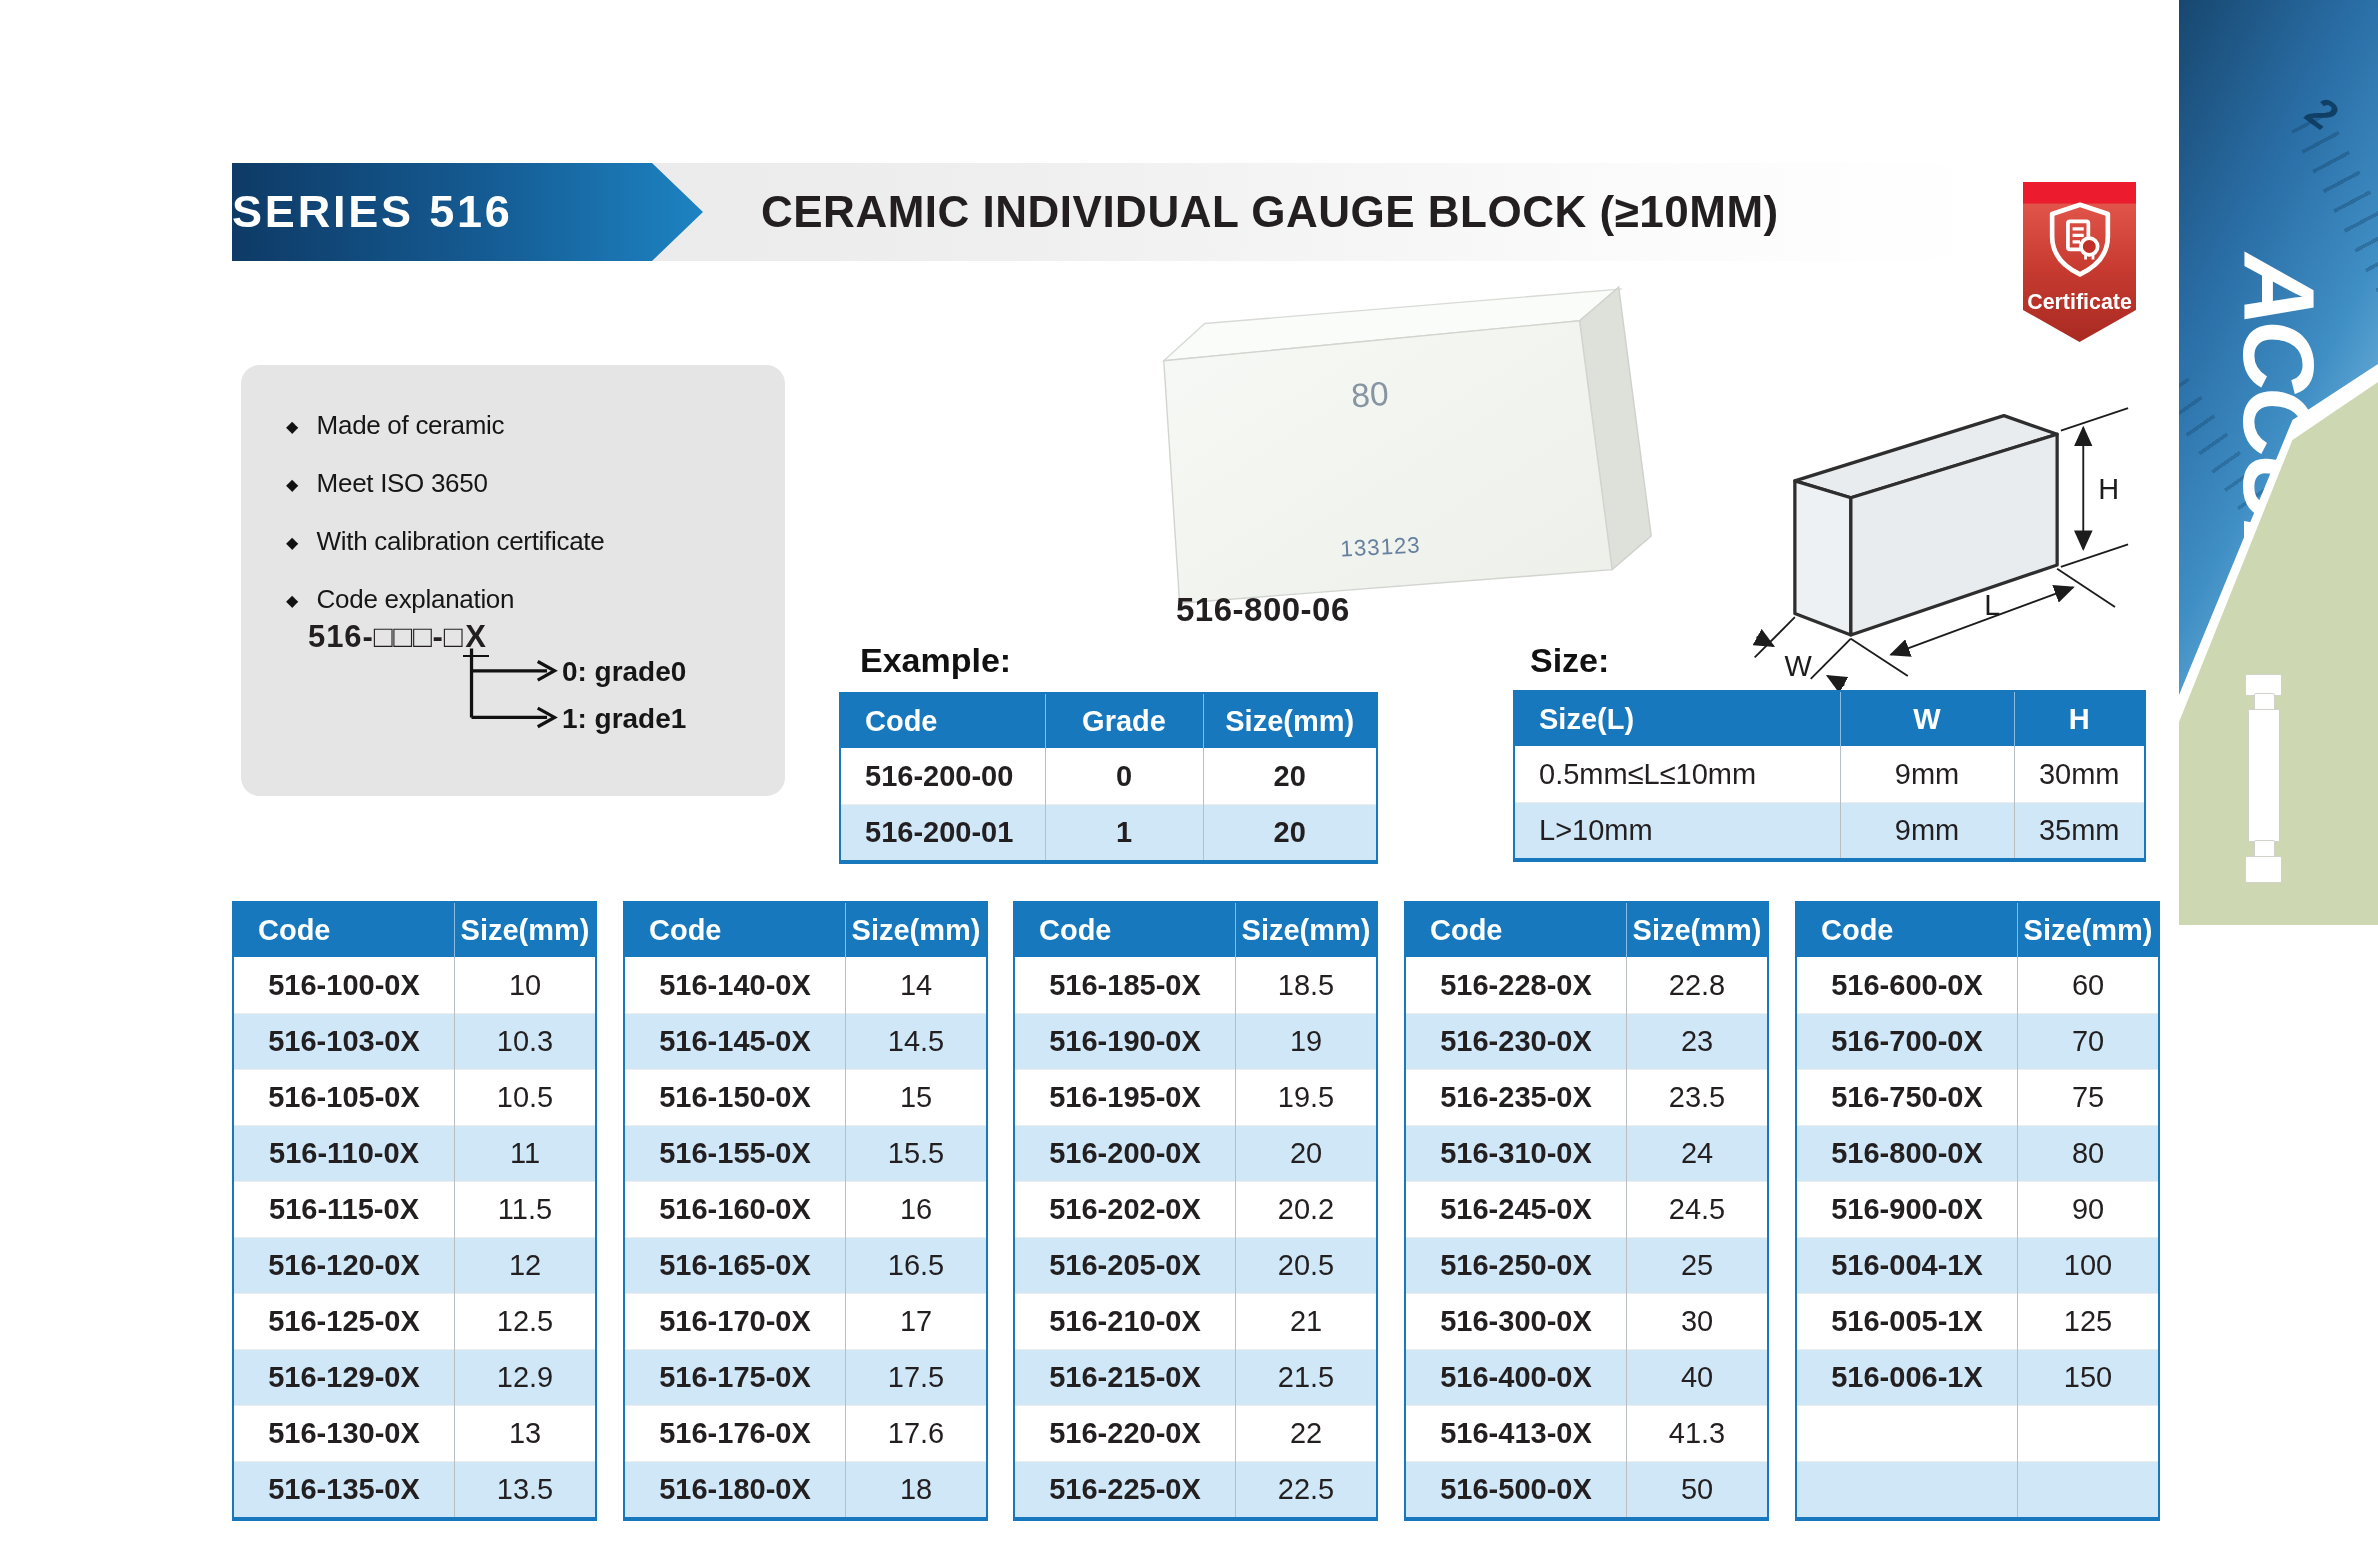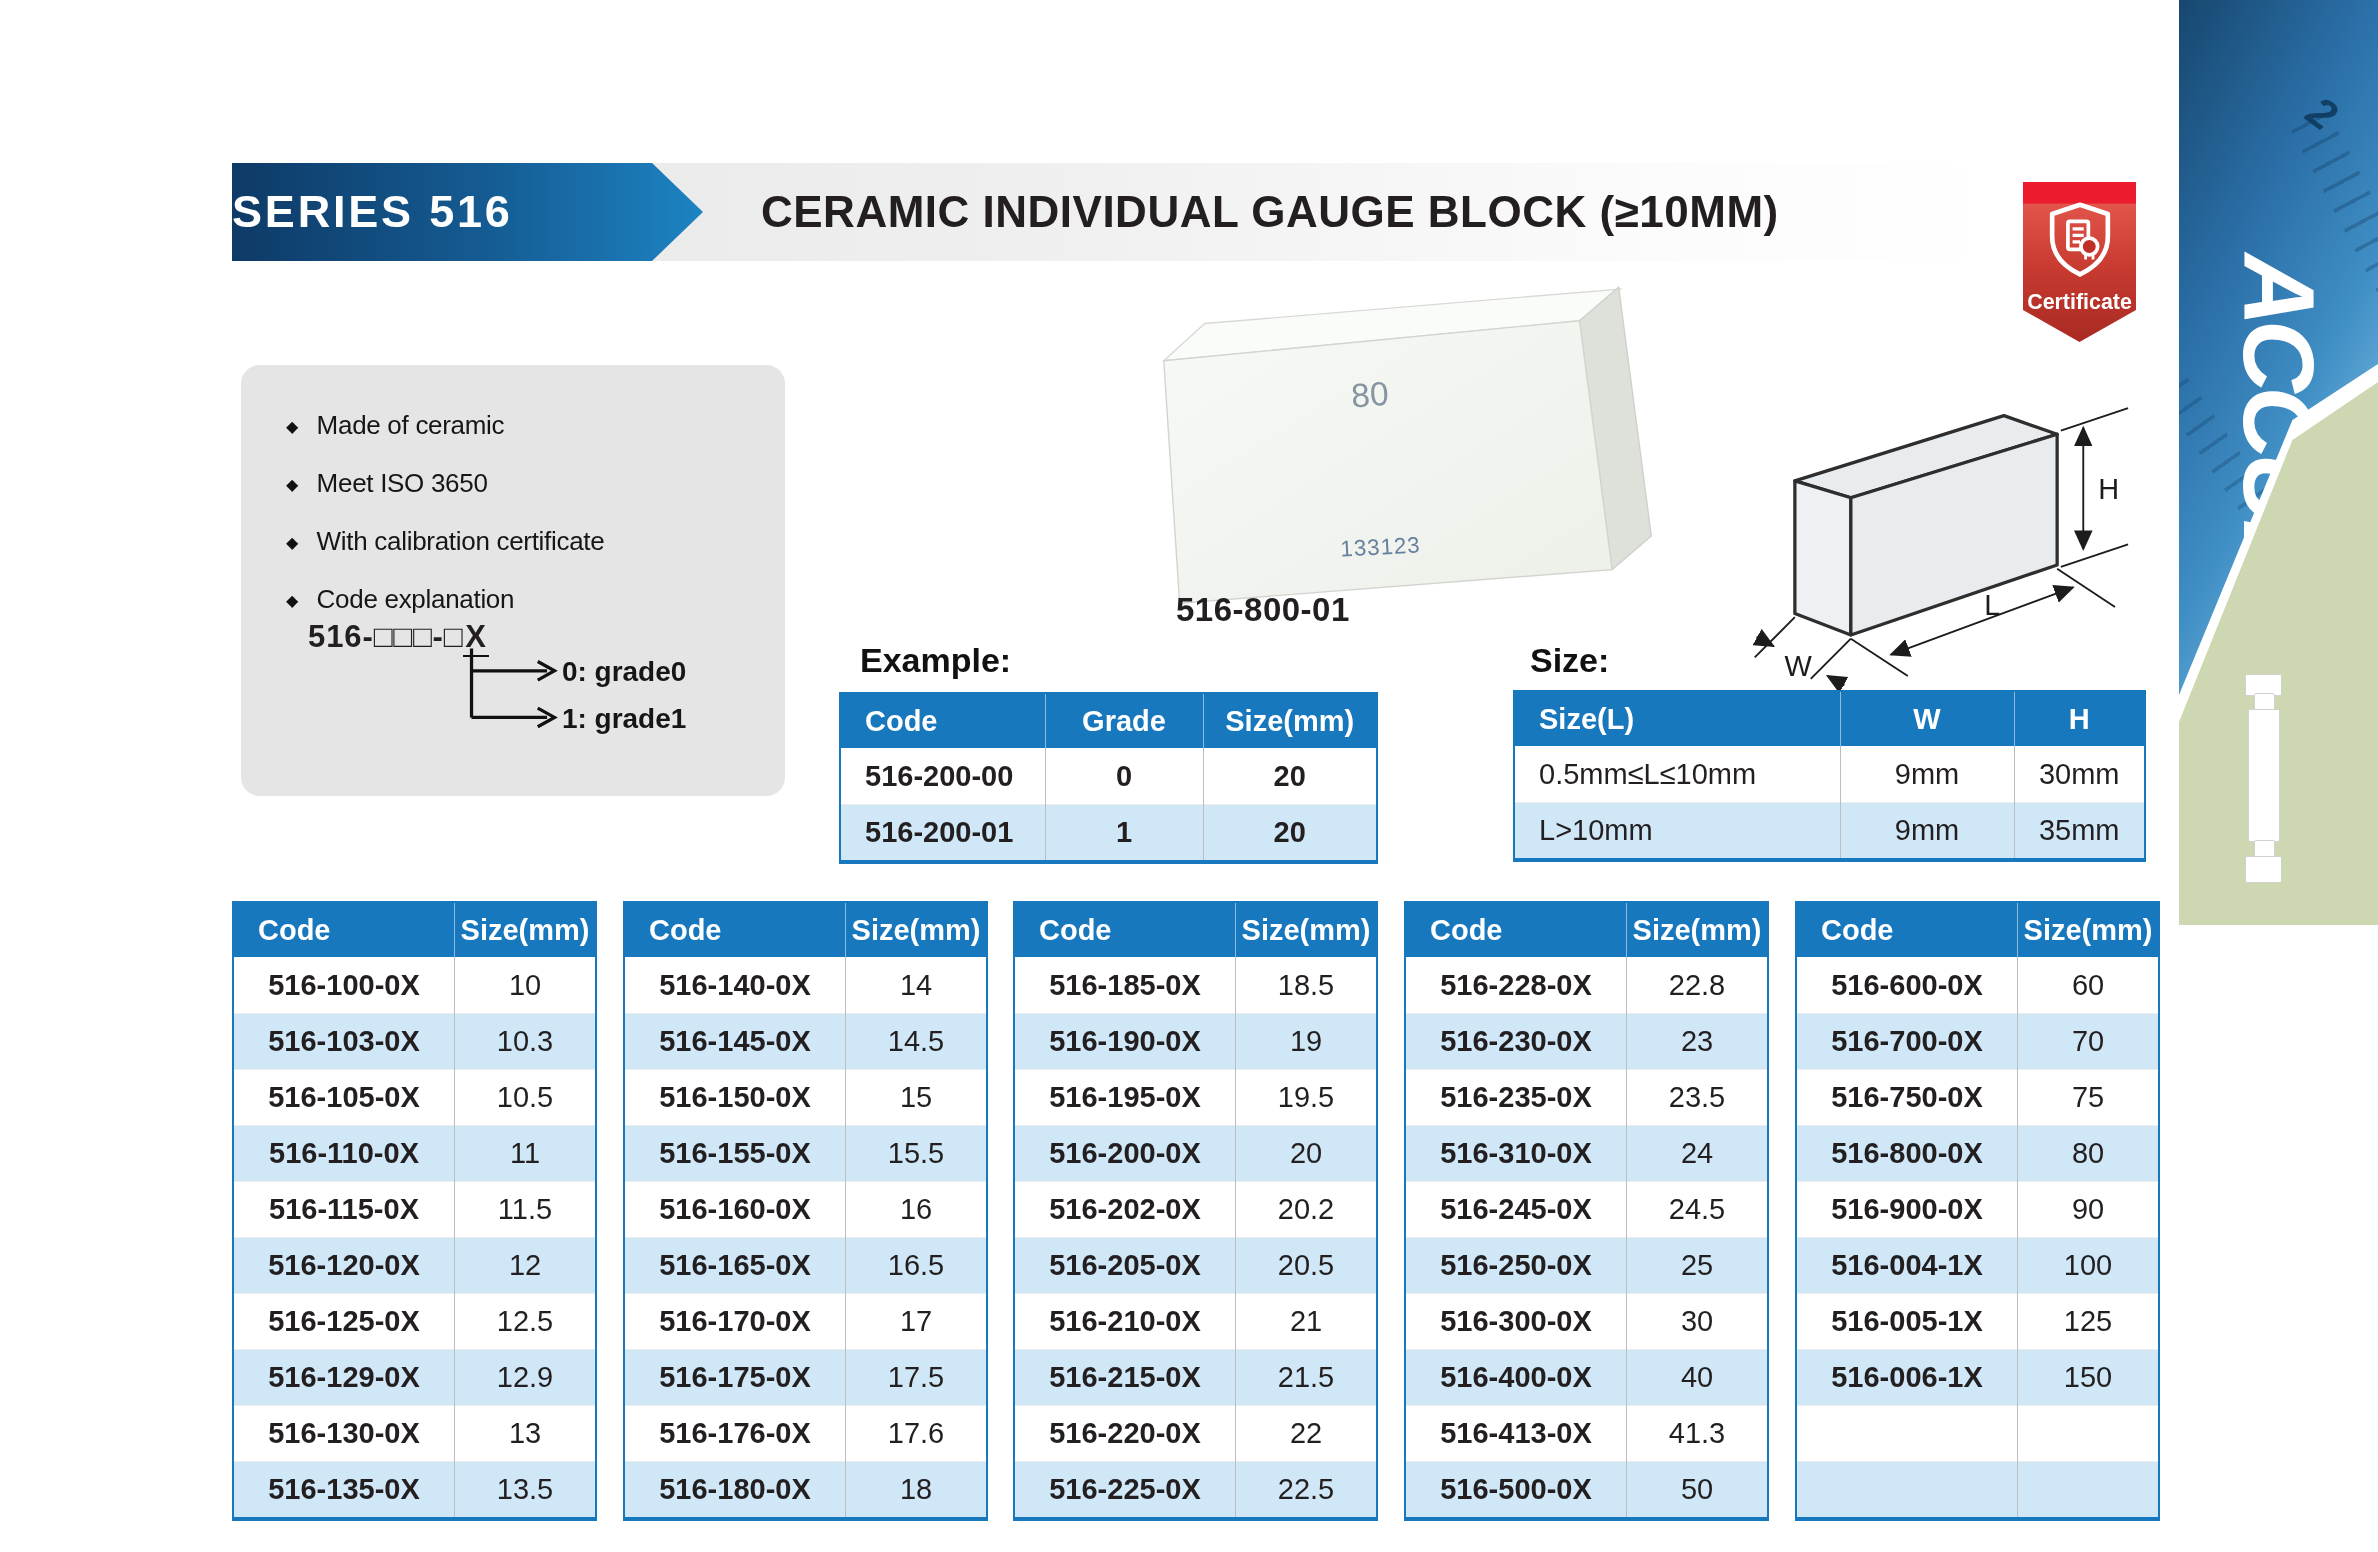--- a/index.html
+++ b/index.html
@@ -154,21 +154,21 @@
         <stop offset="0" stop-color="#f7f9f6"></stop>
           <stop offset="1" stop-color="#edefe9"></stop>
       </linearGradient>
     </defs>
     <polygon points="18,57 62,17 508,-20 464,14" fill="#fafcf9" stroke="#d8dbd5" stroke-width="1.5"></polygon>
     <polygon points="464,14 506,-22 541,245 499,281" fill="#dee1da" stroke="#cfd2cc" stroke-width="1.5"></polygon>
     <polygon points="18,57 464,14 499,281 35,317" fill="url(#gf)" stroke="#d2d5cf" stroke-width="1.5"></polygon>
     <text x="220" y="107" font-size="36" fill="#8795a3" transform="rotate(-4 220 107)">80</text>
     <text x="208" y="267" font-size="24" fill="#66809f" letter-spacing="1" transform="rotate(-3 208 267)">133123</text>
   </svg>
-  <div class="product-caption">516-800-01</div>
+  <div class="product-caption">516-800-06</div>
 
   <svg class="diagram-svg" width="420" height="308" viewBox="0 0 450 330">
     <defs>
       <marker id="arr" markerWidth="12" markerHeight="10" refX="10" refY="5" orient="auto-start-reverse">
         <path d="M0,0 L11,5 L0,10 Z" fill="#1c1c1c"></path>
       </marker>
     </defs>
     <polygon points="47,91 107,109 328,41 271,21" fill="#e9ecee" stroke="#2e2e2e" stroke-width="3.5" stroke-linejoin="round"></polygon>
     <polygon points="47,91 107,109 107,256 47,233" fill="#eef1f3" stroke="#2e2e2e" stroke-width="3.5" stroke-linejoin="round"></polygon>
     <polygon points="107,109 328,41 328,181 107,256" fill="#e9ecee" stroke="#2e2e2e" stroke-width="3.5" stroke-linejoin="round"></polygon>

